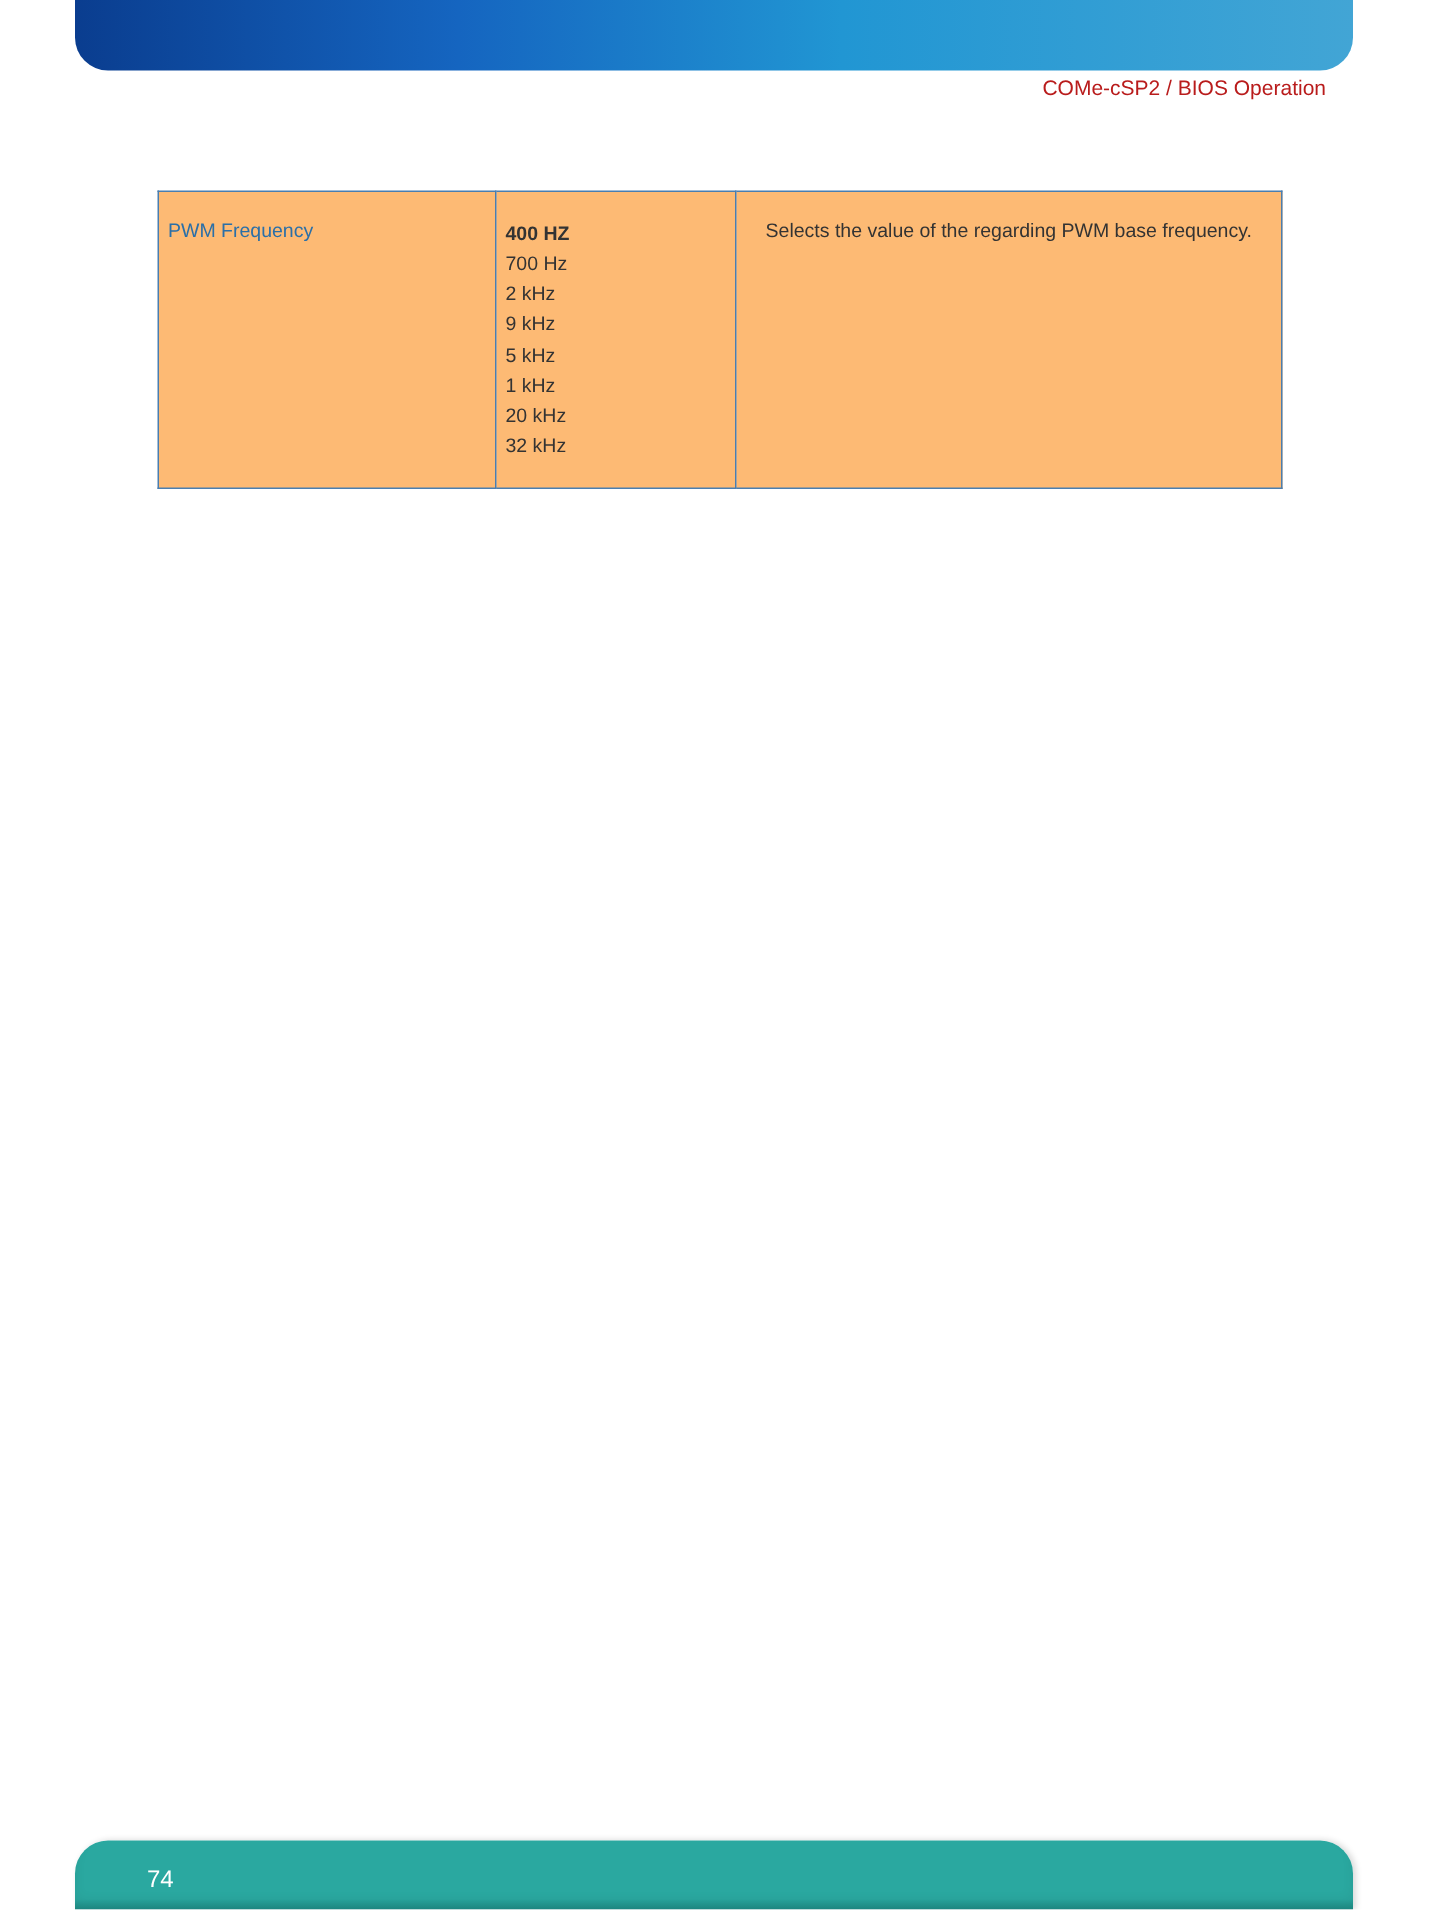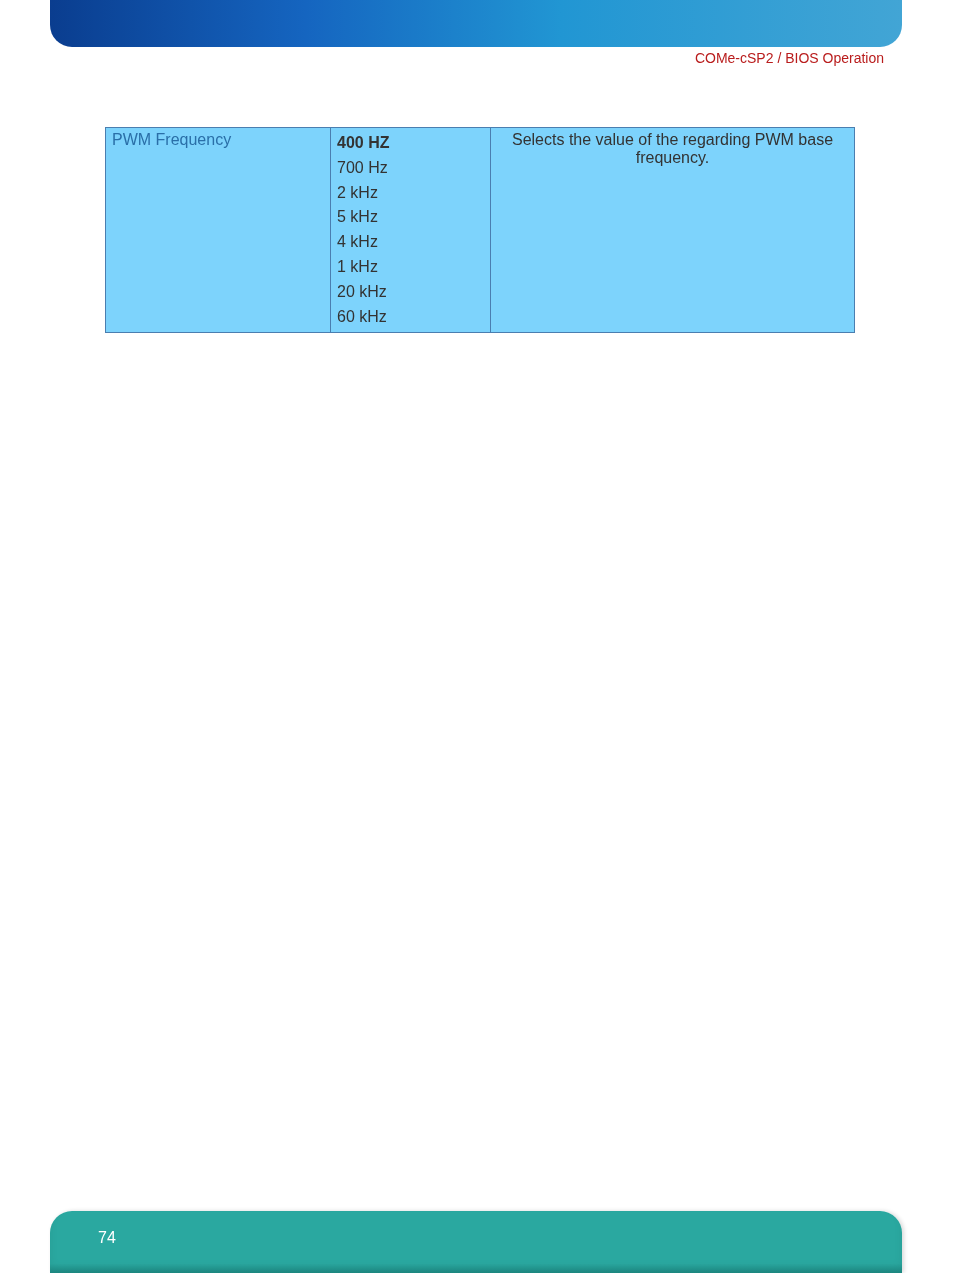--- a/index.html
+++ b/index.html
@@ -34,25 +34,25 @@
     left: 105px;
     width: 750px;
   }
   table.bios-table {
     width: 100%;
     border-collapse: collapse;
     border: 1px solid #4a7eb0;
   }
   table.bios-table td {
     border: 1px solid #4a7eb0;
-    padding: 3px 6px;
+    padding: 18px 6px;
     vertical-align: top;
-    font-size: 16px;
+    font-size: 13px;
     color: #333333;
-    background: #7dd3fc;
+    background: #fdba74;
   }
   table.bios-table td.col-label {
     width: 225px;
     color: #2a6fa8;
   }
   table.bios-table td.col-values {
     width: 160px;
     color: #333333;
     line-height: 1.55;
   }
@@ -61,21 +61,21 @@
     text-align: center;
   }
   .bold-first {
     font-weight: bold;
   }
   .footer-bar {
     position: absolute;
     left: 50px;
     bottom: 0;
     width: 852px;
-    height: 62px;
+    height: 46px;
     background: linear-gradient(to bottom, #2aa8a0 0%, #2aa8a0 85%, #1e8f88 100%);
     border-top-left-radius: 22px;
     border-top-right-radius: 22px;
     box-shadow: inset 0 -6px 8px rgba(0,0,0,0.07), 2px 0 4px rgba(0,0,0,0.15);
   }
   .page-number {
     position: absolute;
     left: 48px;
     top: 18px;
     color: #ffffff;
@@ -92,25 +92,25 @@
 
 <div class="content">
   <table class="bios-table">
     <tbody>
         <tr>
       <td class="col-label">PWM Frequency</td>
       <td class="col-values">
         <span class="bold-first">400 HZ</span><br>
         <span>700 Hz</span><br>
         <span>2 kHz</span><br>
+        <span>9 kHz</span><br>
         <span>5 kHz</span><br>
-        <span>4 kHz</span><br>
         <span>1 kHz</span><br>
         <span>20 kHz</span><br>
-        <span>60 kHz</span>
+        <span>32 kHz</span>
       </td>
       <td class="col-desc">Selects the value of the regarding PWM base frequency.</td>
     </tr>
   </tbody>
     </table>
 </div>
 
 <div class="footer-bar">
   <div class="page-number">74</div>
 </div>

